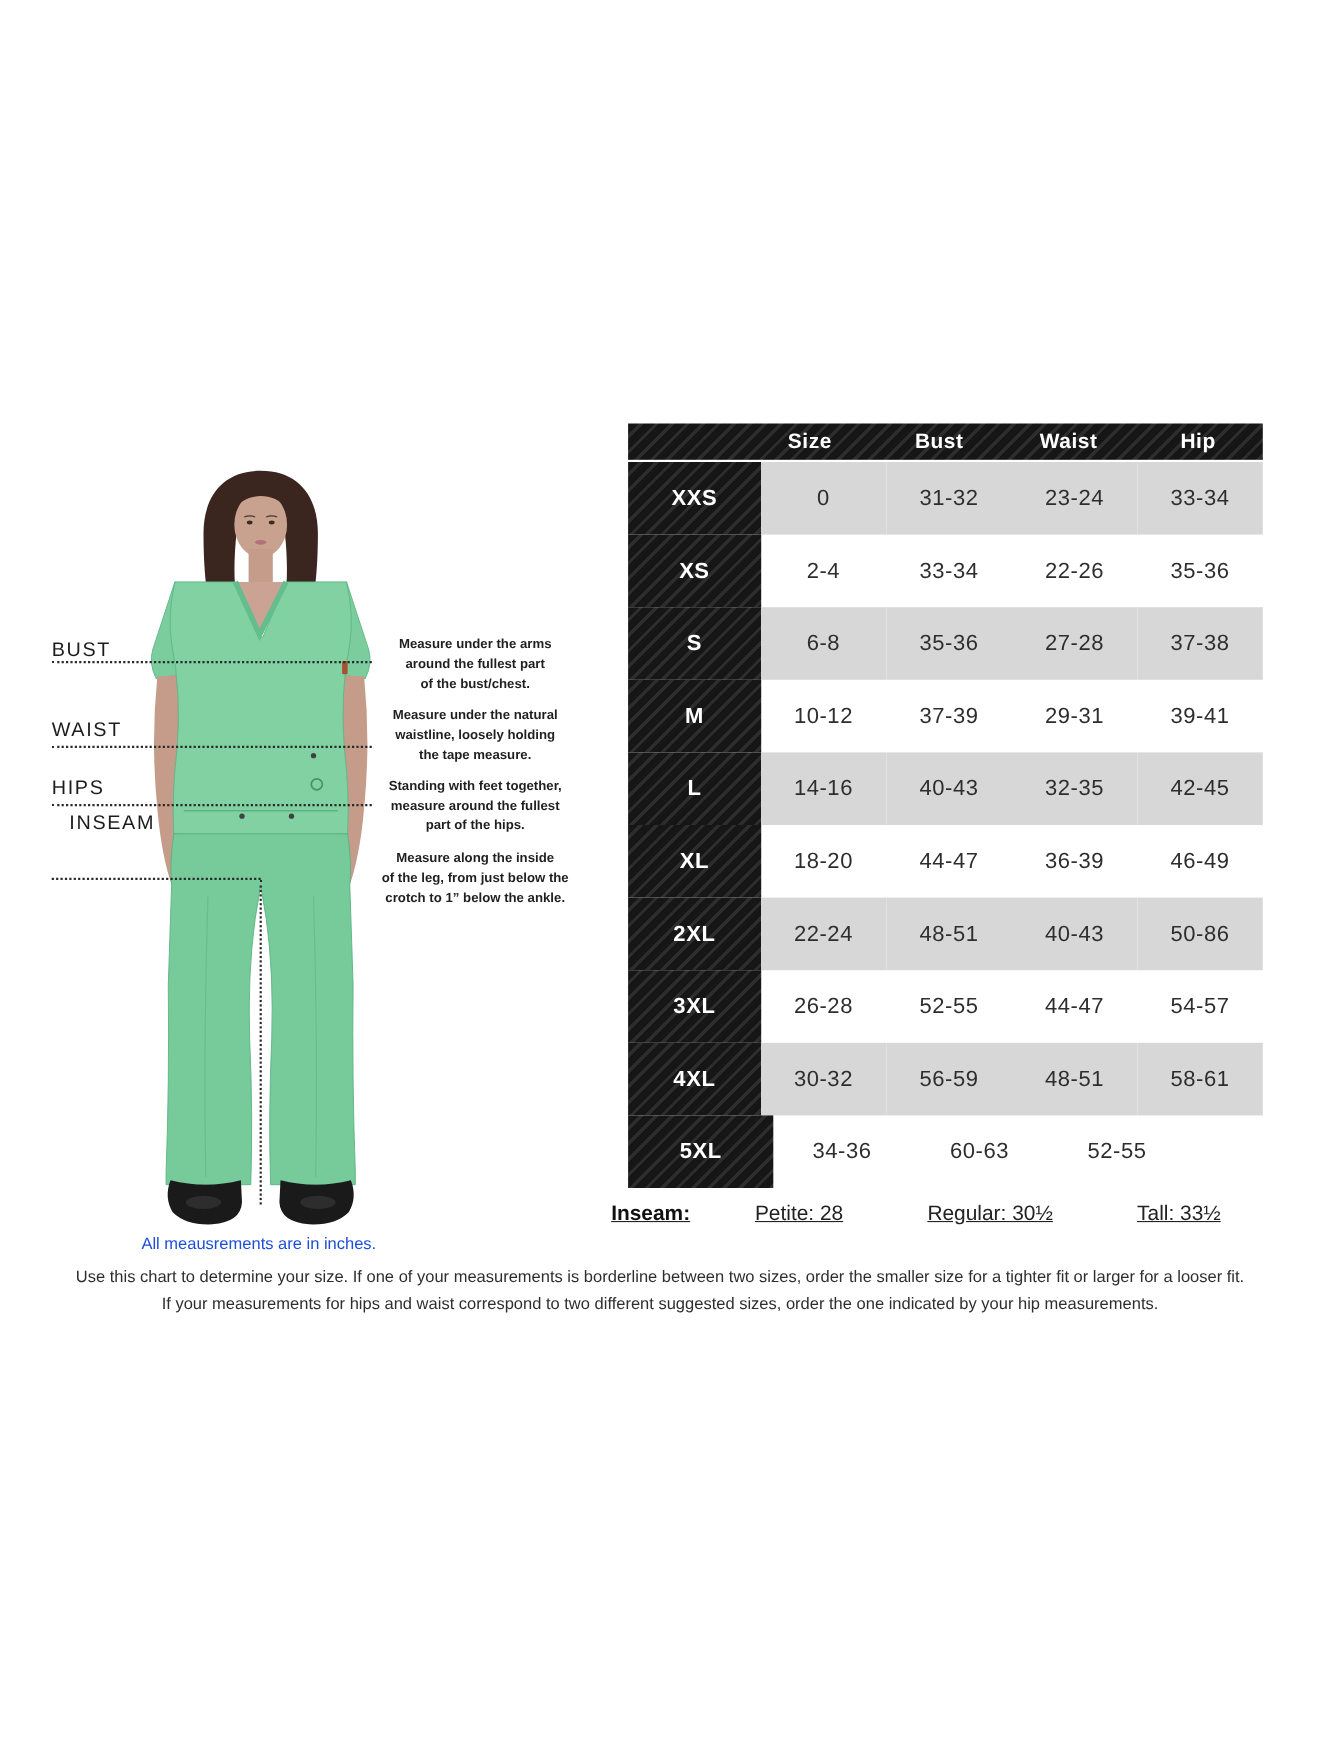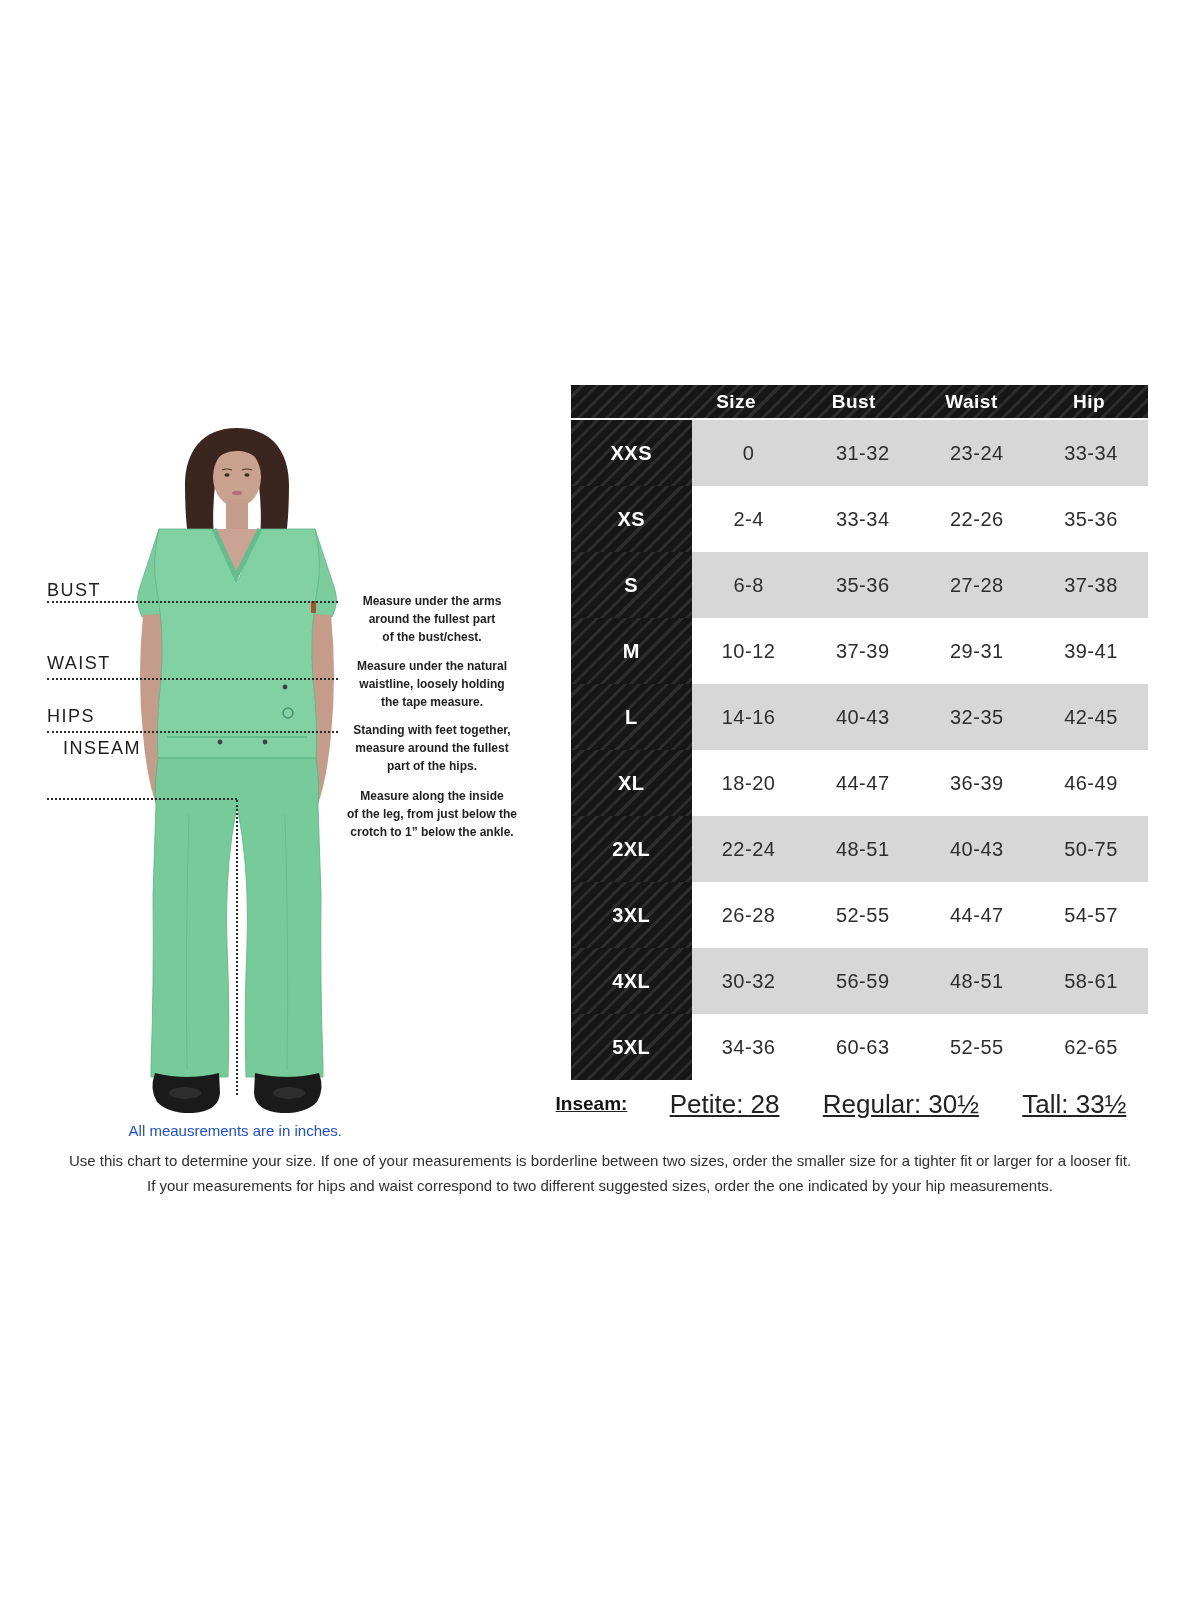--- a/index.html
+++ b/index.html
@@ -6,40 +6,40 @@
   .page{position:relative;width:1200px;height:1600px;background:#ffffff;
         font-family:"Liberation Sans", sans-serif;color:#222;overflow:hidden;}
 
   
   .meas-label{position:absolute;left:47px;font-size:18px;letter-spacing:1.5px;
               color:#1c1c1c;white-space:nowrap;}
   .dot-h{position:absolute;border-top:2px dotted #2b2b2b;height:0;}
   .dot-v{position:absolute;border-left:2px dotted #2b2b2b;width:0;}
   .instruction{position:absolute;left:336px;width:192px;text-align:center;
                font-size:12px;font-weight:bold;line-height:18px;color:#1f1f1f;
-               white-space:pre-line;margin-top:16px;}
+               white-space:pre-line;}
   .units-note{position:absolute;left:82px;top:1122px;width:260px;text-align:right;
               font-size:15px;color:#1d4ed8;}
 
   
   .stripes{background:repeating-linear-gradient(135deg,#161616 0px,#161616 7px,#2d2d2d 7px,#2d2d2d 10px);margin-left:36px;}
   .size-table{position:absolute;left:535px;top:385px;width:613px;}
   .thead{display:flex;height:33px;margin-bottom:2px;align-items:center;}
   .hcell{width:125px;text-align:center;color:#fff;font-weight:bold;font-size:19px;letter-spacing:.5px;}
   .hspacer{width:113px;}
   .trow{display:flex;height:66px;align-items:stretch;}
   .trow.odd .c-data{background:#d7d7d7;}
   .c-label{width:132px;display:flex;align-items:center;justify-content:center;
            color:#fff;font-weight:bold;font-size:20px;letter-spacing:.5px;}
   .c-data{width:125px;display:flex;align-items:center;justify-content:center;
           font-size:20px;color:#2d2d2d;letter-spacing:.5px;}
   .inseam-row{position:absolute;left:535px;top:1088px;width:613px;height:32px;display:flex;align-items:center;text-decoration:underline;}
   .inseam-label{width:113px;text-align:center;font-weight:bold;font-size:19px;color:#111;}
   .inseam-vals{width:500px;display:flex;justify-content:space-around;align-items:center;}
-  .inseam-vals span{font-size:26px;color:#222;}
+  .inseam-vals span{font-size:19px;color:#222;}
 
   
   .footer-note{position:absolute;left:50px;top:1148px;width:1100px;text-align:center;
                font-size:15px;line-height:25px;color:#2e2e2e;white-space:pre-line;}
 
   
   .figure{position:absolute;left:107px;top:425px;width:260px;height:690px;}
 </style>
 </head>
 <body>
@@ -159,42 +159,41 @@
       <div class="c-data">18-20</div>
       <div class="c-data">44-47</div>
       <div class="c-data">36-39</div>
       <div class="c-data">46-49</div>
     </div>
     <div class="trow odd">
       <div class="c-label stripes">2XL</div>
       <div class="c-data">22-24</div>
       <div class="c-data">48-51</div>
       <div class="c-data">40-43</div>
-      <div class="c-data">50-75</div>
+      <div class="c-data">50-86</div>
     </div>
     <div class="trow">
       <div class="c-label stripes">3XL</div>
       <div class="c-data">26-28</div>
       <div class="c-data">52-55</div>
       <div class="c-data">44-47</div>
       <div class="c-data">54-57</div>
     </div>
     <div class="trow odd">
       <div class="c-label stripes">4XL</div>
       <div class="c-data">30-32</div>
       <div class="c-data">56-59</div>
       <div class="c-data">48-51</div>
       <div class="c-data">58-61</div>
     </div>
     <div class="trow">
       <div class="c-label stripes">5XL</div>
       <div class="c-data">34-36</div>
       <div class="c-data">60-63</div>
       <div class="c-data">52-55</div>
-      <div class="c-data">62-65</div>
     </div>
   </div>
 
   <div class="inseam-row">
     <div class="inseam-label">Inseam:</div>
     <div class="inseam-vals">
       <span>Petite: 28</span>
       <span>Regular: 30½</span>
       <span>Tall: 33½</span>
     </div>

